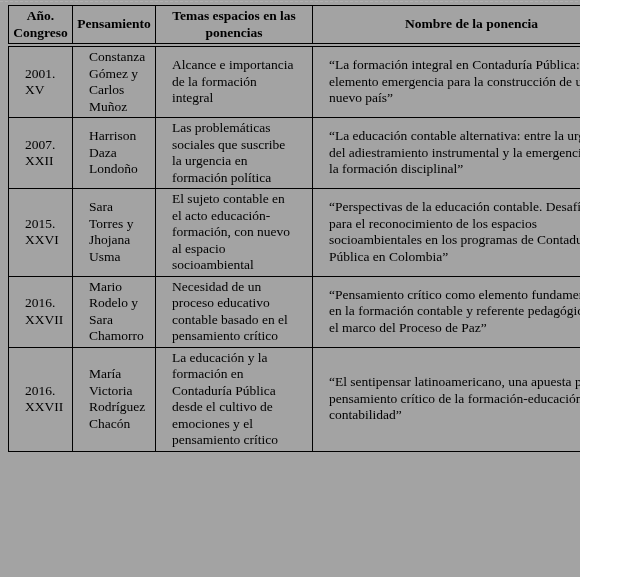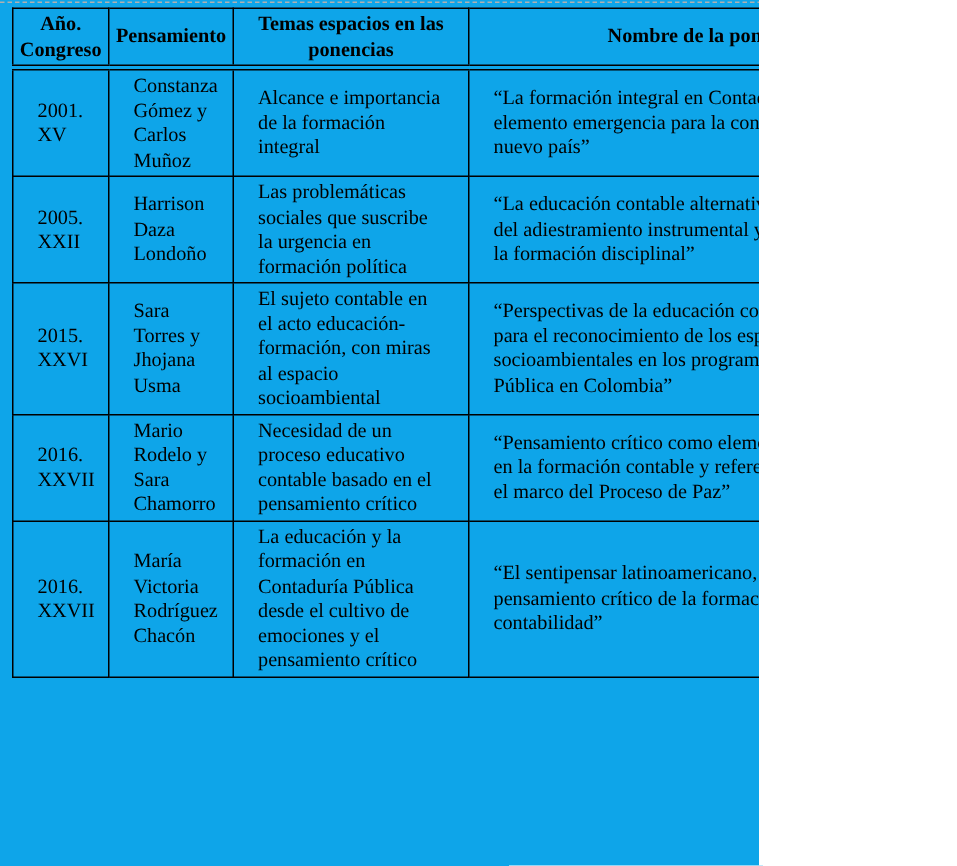--- a/index.html
+++ b/index.html
@@ -3,23 +3,23 @@
 <meta charset="utf-8">
 <style>
   html, body {
     margin: 0;
     padding: 0;
     background: #ffffff;
     font-family: "Liberation Serif", "DejaVu Serif", serif;
   }
   .page {
     position: relative;
-    width: 506px;
+    width: 580px;
     height: 577px;
-    background: #0ea5e9;
+    background: #a3a3a3;
     overflow: hidden;
   }
   .top-dashed-rule {
     position: absolute;
     top: 1px;
     left: 0;
     width: 638px;
     border-top: 1px dashed #b0b0b0;
   }
   table.ponencias {
@@ -89,31 +89,31 @@
     </thead>
     <tbody>
       <tr class="r0">
         <td class="cell-congress">2001.
 XV</td>
         <td class="cell-students">Constanza Gómez y Carlos Muñoz</td>
         <td class="cell-topic">Alcance e importancia de la formación integral</td>
         <td class="cell-title">“La formación integral en Contaduría Pública: elemento emergencia para la construcción de un nuevo país”</td>
       </tr>
       <tr class="r2">
-        <td class="cell-congress">2005.
+        <td class="cell-congress">2007.
 XXII</td>
         <td class="cell-students">Harrison Daza Londoño</td>
         <td class="cell-topic">Las problemáticas sociales que suscribe la urgencia en formación política</td>
         <td class="cell-title">“La educación contable alternativa: entre la urgencia del adiestramiento instrumental y la emergencia de la formación disciplinal”</td>
       </tr>
       <tr class="r4">
         <td class="cell-congress">2015.
 XXVI</td>
         <td class="cell-students">Sara Torres y Jhojana Usma</td>
-        <td class="cell-topic">El sujeto contable en el acto educación-formación, con miras al espacio socioambiental</td>
+        <td class="cell-topic">El sujeto contable en el acto educación-formación, con nuevo al espacio socioambiental</td>
         <td class="cell-title">“Perspectivas de la educación contable. Desafíos para el reconocimiento de los espacios socioambientales en los programas de Contaduría Pública en Colombia”</td>
       </tr>
       <tr class="r5">
         <td class="cell-congress">2016.
 XXVII</td>
         <td class="cell-students">Mario Rodelo y Sara Chamorro</td>
         <td class="cell-topic">Necesidad de un proceso educativo contable basado en el pensamiento crítico</td>
         <td class="cell-title">“Pensamiento crítico como elemento fundamental en la formación contable y referente pedagógico en el marco del Proceso de Paz”</td>
       </tr>
       <tr class="r6">

